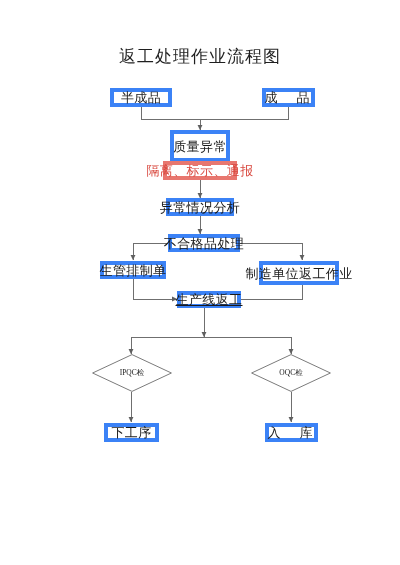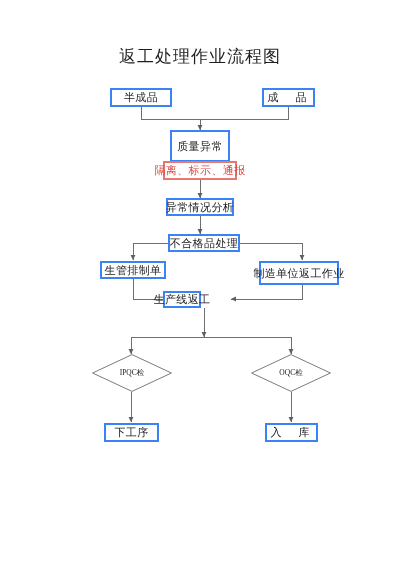--- a/index.html
+++ b/index.html
@@ -38,26 +38,26 @@
     top: 0;
     width: 400px;
     height: 565px;
   }
   .node {
     position: absolute;
     box-sizing: border-box;
     display: flex;
     align-items: center;
     justify-content: center;
-    font-size: 11px;
+    font-size: 13px;
     line-height: 1;
     letter-spacing: 0.4px;
     color: #1a1a1a;
     background: #ffffff;
-    border: 2px solid #3b82f6;
+    border: 4px solid #3b82f6;
     font-family: "Liberation Serif", "DejaVu Serif", serif;
     white-space: nowrap;
     z-index: 3;
   }
   .node.alert {
     border-color: #e8776f;
     color: #d94a40;
   }
   .node.wide-space {
     letter-spacing: 3px;
@@ -157,21 +157,21 @@
   </div>
 
   <div class="node" style="left:100px; top:261px; width:66px; height:18px;">
     <span>生管排制单</span>
   </div>
 
   <div class="node" style="left:259px; top:261px; width:80px; height:24px;">
     <span>制造单位返工作业</span>
   </div>
 
-  <div class="node" style="left:163px; top:291px; width:38px; height:17px;">
+  <div class="node" style="left:177px; top:291px; width:64px; height:17px;text-decoration:underline;">
     <span>生产线返工</span>
   </div>
 
   <div class="decision" style="left:92px; top:354px; width:80px; height:38px;">
     <svg class="dshape" viewBox="0 0 80 38" preserveAspectRatio="none">
       <polygon points="40,0.6 79.4,19 40,37.4 0.6,19" fill="#ffffff" stroke="#7b7b7b" stroke-width="1"></polygon>
     </svg>
     <span class="dlabel">IPQC检</span>
   </div>
 

